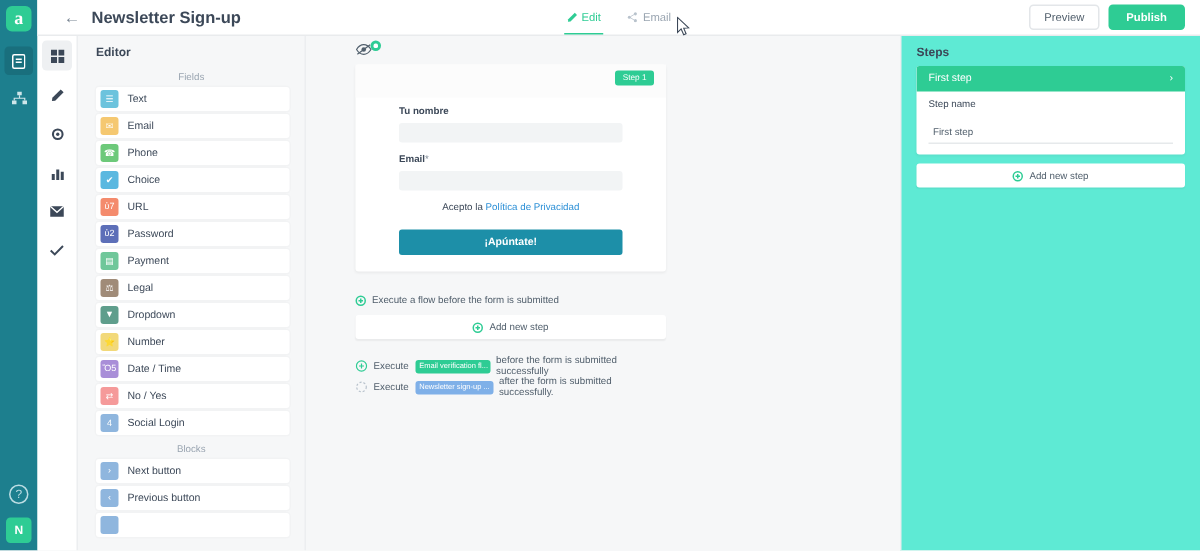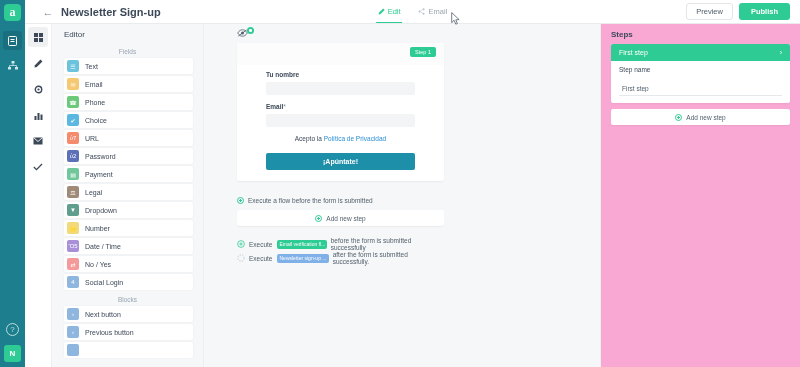--- a/index.html
+++ b/index.html
@@ -91,21 +91,21 @@
   
   .cols { position: absolute; left: 52px; top: 24px; right: 0; bottom: 0; display: flex; }
 
   
   .editor-col {
     width: 152px; flex: 0 0 152px; background: #f6f7f8;
     border-right: 1px solid #eceef0; overflow: hidden;
   }
   .col-head {
     height: 20px; display: flex; align-items: center; padding-left: 12px;
-    font-size: 8px; color: #3c4858; font-weight: 400;
+    font-size: 8px; color: #3c4858; font-weight: 700;
   }
   .section-label {
     text-align: center; font-size: 6.5px; color: #9aa5b1; padding: 4px 0 3px;
   }
   .field-item {
     display: flex; align-items: center; background: #fff; margin: 0 10px 2px 12px;
     border-radius: 2px; height: 16px; cursor: pointer;
     box-shadow: 0 0 0 1px rgba(0,0,0,0.015);
   }
   .field-ico {
@@ -174,21 +174,21 @@
   .tagpill {
     border-radius: 2px; color: #fff; font-size: 5px; padding: 1.5px 3px;
     max-width: 58px; overflow: hidden; white-space: nowrap; cursor: pointer;
   }
   .tag-green { background: #2ecc94; }
   .tag-blue { background: #7fb0e8; }
   .mini-ico { width: 8px; height: 8px; flex: 0 0 8px; display:flex; align-items:center; justify-content:center; }
 
   
   .steps-col {
-    width: 200px; flex: 0 0 200px; background: #f9a8d4;
+    width: 200px; flex: 0 0 200px; background: #5eead4;
     border-left: 1px solid #eceef0; padding: 0 10px;
   }
   .steps-head { height: 20px; display: flex; align-items: center; font-size: 8px; color: #3c4858; font-weight: 600; }
   .step-card { background: #fff; border-radius: 2px; box-shadow: 0 1px 2px rgba(0,0,0,0.05); overflow: hidden; }
   .step-row {
     background: #2ecc94; color: #fff; height: 17px; display: flex; align-items: center;
     padding: 0 8px; font-size: 7px; cursor: pointer;
   }
   .step-row .chev { margin-left: auto; font-size: 7px; }
   .step-form { padding: 5px 8px 7px; }

